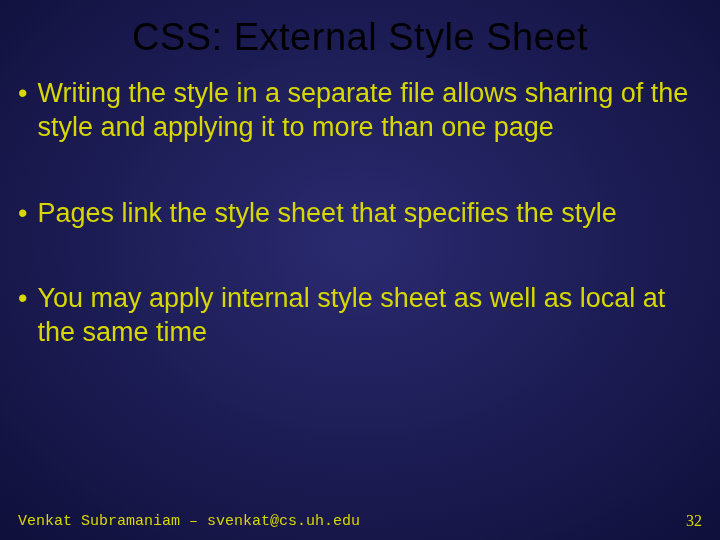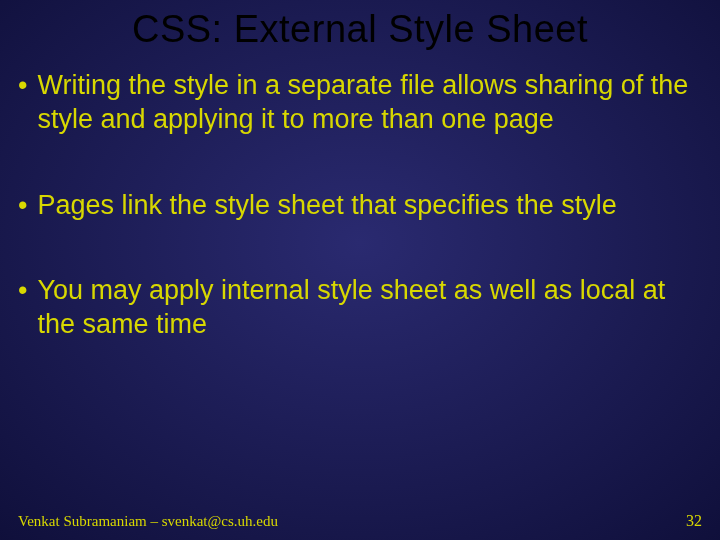--- a/index.html
+++ b/index.html
@@ -7,21 +7,21 @@
   body {
     background: radial-gradient(ellipse 900px 700px at 50% 45%, #2a2a70 0%, #1a1a50 35%, #0a0a30 70%, #000018 100%);
     font-family: Verdana, Geneva, sans-serif;
     position: relative;
   }
   .title {
     color: #000;
     font-size: 38px;
     font-weight: 400;
     text-align: center;
-    padding-top: 8px;
+    padding-top: 16px;
     letter-spacing: 0.5px;
   }
   .content {
     padding: 18px 18px 0 18px;
   }
   .bullet {
     color: #d8d800;
     font-size: 27px;
     line-height: 1.25;
     margin-bottom: 52px;
@@ -39,21 +39,21 @@
     position: absolute;
     bottom: 10px;
     left: 18px;
     right: 18px;
     display: flex;
     justify-content: space-between;
     align-items: flex-end;
   }
   .author {
     color: #d8d800;
-    font-family: Liberation Serif, serif;
+    font-family: Liberation Mono, monospace;
     font-size: 15px;
   }
   .pagenum {
     color: #d8d800;
     font-family: "Times New Roman", Times, serif;
     font-size: 16px;
   }
 </style>
 </head>
 <body>

